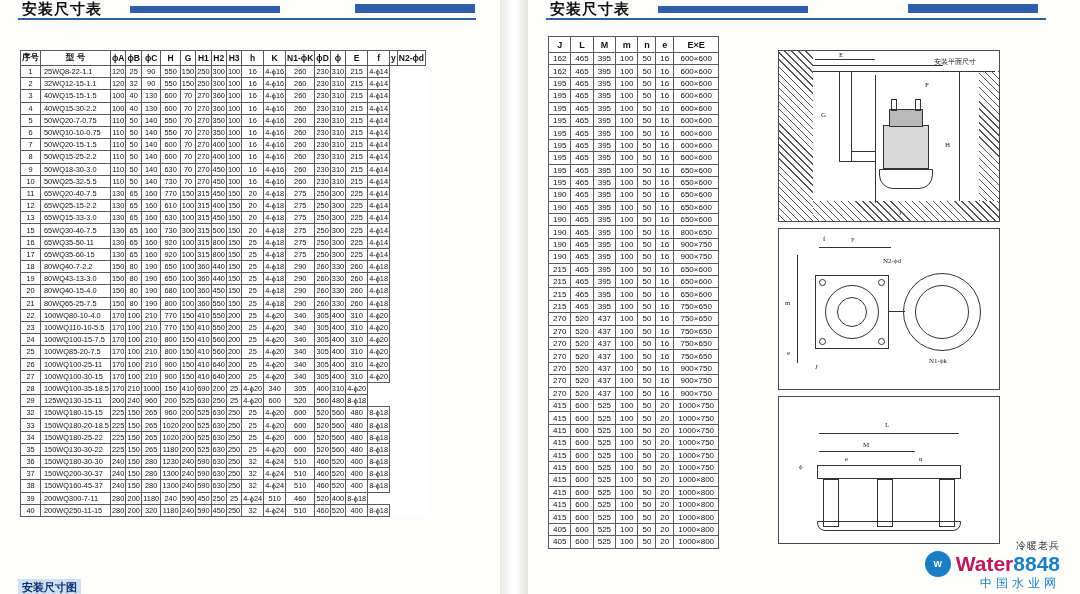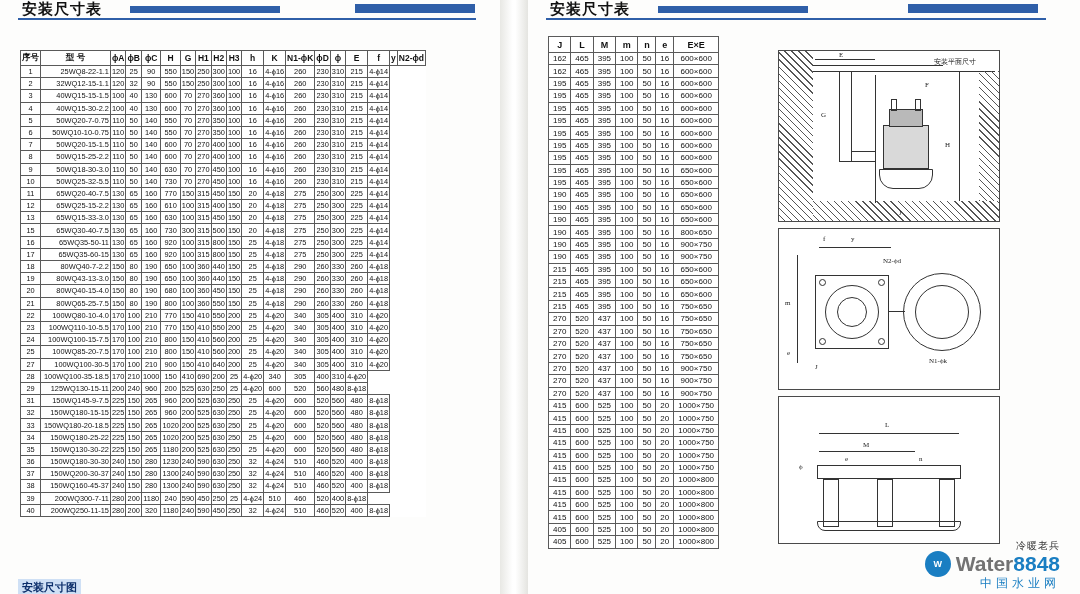--- a/index.html
+++ b/index.html
@@ -46,21 +46,21 @@
     border: 1px solid #5a5a5a;
     text-align: center;
     white-space: nowrap;
     color: #111;
   }
 
   
   .left-table-wrap { position: absolute; left: 20px; top: 30px; margin-top: 20px; }
   table.big th { font-size: 8.5px; font-weight: bold; height: 15px; padding: 0 1px; }
   table.big td { font-size: 7.4px; height: 12.2px; padding: 0 1px; }
-  table.big td.model { text-align: right; padding-left: 3px; }
+  table.big td.model { text-align: left; padding-left: 3px; }
   table.big td.idx { width: 15px; }
 
   
   .right-table-wrap { position: absolute; left: 548px; top: 36px; }
   table.small th { font-size: 9px; font-weight: bold; height: 16px; padding: 0 4px; }
   table.small td { font-size: 8px; height: 12.4px; padding: 0 4px; }
 
   
   .fig {
     position: absolute;
@@ -91,21 +91,21 @@
     text-align: left; line-height: 1.05;
   }
   #wm-row { display: flex; align-items: center; gap: 5px; }
   #wm-logo {
     width: 26px; height: 26px; border-radius: 50%;
     background: #1a7ec2; position: relative;
     display: flex; align-items: center; justify-content: center;
   }
   #wm-logo span { color: #fff; font-size: 9px; font-weight: bold; }
   #wm-main { font-size: 21px; font-weight: bold; color: #1a7ec2; letter-spacing: 0px; }
-  #wm-main .wm-cn { color: #737373; }
+  #wm-main .wm-cn { color: #be185d; }
   #wm-main .wm-num { color: #1a7ec2; }
   #wm-sub { font-size: 12px; color: #1a7ec2; letter-spacing: 4px; text-align: right; }
   #wm-top { font-size: 10px; color: #333; letter-spacing: 1px; text-align: right; }
 
   
   #bl-caption {
     position: absolute; left: 18px; bottom: -2px;
     font-size: 11px; color: #0d2f6b; font-weight: bold;
     background: #cfe0f5; padding: 1px 4px;
   }
@@ -600,22 +600,41 @@
               <td>200</td>
               <td>25</td>
               <td>4-ϕ20</td>
               <td>340</td>
               <td>305</td>
               <td>400</td>
               <td>310</td>
               <td>4-ϕ20</td>
             </tr>
             <tr>
+              <td class="idx">26</td>
+              <td class="model">100WQ100-25-11</td>
+              <td>170</td>
+              <td>100</td>
+              <td>210</td>
+              <td>900</td>
+              <td>150</td>
+              <td>410</td>
+              <td>640</td>
+              <td>200</td>
+              <td>25</td>
+              <td>4-ϕ20</td>
+              <td>340</td>
+              <td>305</td>
+              <td>400</td>
+              <td>310</td>
+              <td>4-ϕ20</td>
+            </tr>
+            <tr>
               <td class="idx">27</td>
-              <td class="model">100WQ100-30-5</td>
+              <td class="model">100WQ100-30-15</td>
               <td>170</td>
               <td>100</td>
               <td>210</td>
               <td>900</td>
               <td>150</td>
               <td>410</td>
               <td>640</td>
               <td>200</td>
               <td>25</td>
               <td>4-ϕ20</td>
@@ -641,39 +660,20 @@
               <td>305</td>
               <td>400</td>
               <td>310</td>
               <td>4-ϕ20</td>
             </tr>
             <tr>
               <td class="idx">29</td>
               <td class="model">125WQ130-15-11</td>
               <td>200</td>
               <td>240</td>
-              <td>960</td>
-              <td>200</td>
-              <td>525</td>
-              <td>630</td>
-              <td>250</td>
-              <td>25</td>
-              <td>4-ϕ20</td>
-              <td>600</td>
-              <td>520</td>
-              <td>560</td>
-              <td>480</td>
-              <td>8-ϕ18</td>
-            </tr>
-            <tr>
-              <td class="idx">31</td>
-              <td class="model">150WQ145-9-7.5</td>
-              <td>225</td>
-              <td>150</td>
-              <td>265</td>
               <td>960</td>
               <td>200</td>
               <td>525</td>
               <td>630</td>
               <td>250</td>
               <td>25</td>
               <td>4-ϕ20</td>
               <td>600</td>
               <td>520</td>
               <td>560</td>

